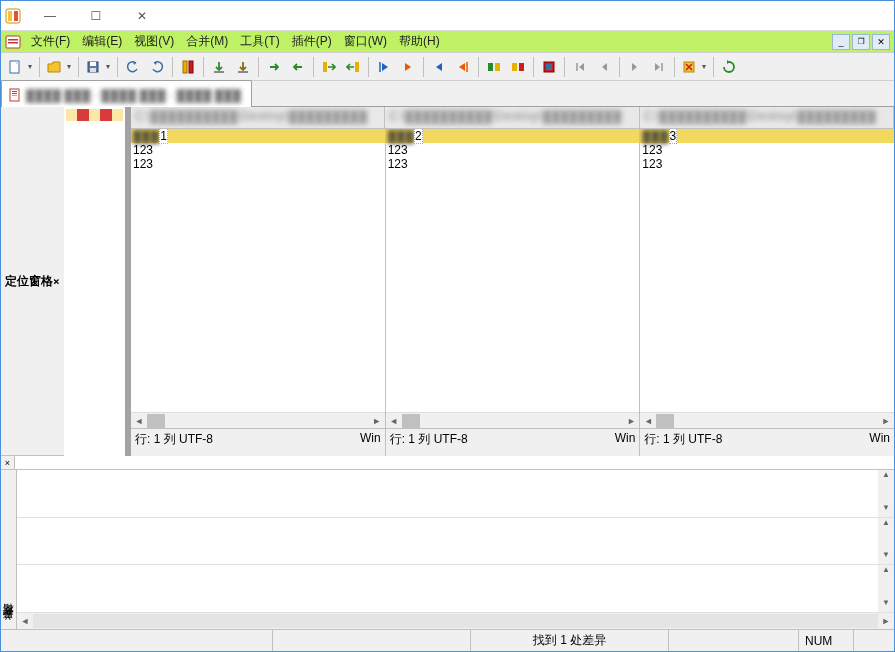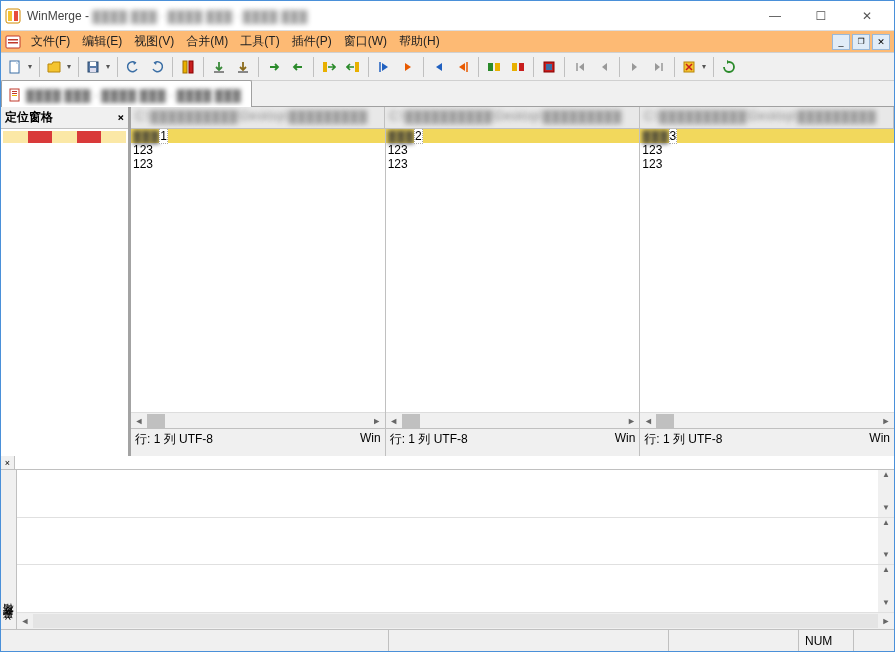--- a/index.html
+++ b/index.html
@@ -5,42 +5,42 @@
   * { box-sizing: border-box; margin: 0; padding: 0; font-family: "Segoe UI", Tahoma, sans-serif; font-size: 12px; }
   body { width: 895px; height: 652px; background: #fff; border: 1px solid #4a90d9; overflow: hidden; display: flex; flex-direction: column; }
   
   .titlebar { height: 30px; background: #fff; display: flex; align-items: center; padding: 0 4px; border-bottom: 1px solid #ddd; }
   .title-icon { width: 16px; height: 16px; margin-right: 6px; display:inline-flex;align-items:center;justify-content:center;}
   .title-text { color: #444; flex: 1; }
   .title-text .blur { color: transparent; text-shadow: 0 0 5px #888; }
   .win-btns { display: flex; }
   .win-btn { width: 46px; height: 30px; display: flex; align-items: center; justify-content: center; color: #555; }
   
-  .menubar { height: 22px; background: #fdba74; display: flex; align-items: center; padding: 0 4px; border-bottom: 1px solid #d0d0d0; position: relative; }
+  .menubar { height: 22px; background: #bef264; display: flex; align-items: center; padding: 0 4px; border-bottom: 1px solid #d0d0d0; position: relative; }
   .menu-icon { width: 16px; height: 16px; margin-right: 4px; }
   .menu-item { padding: 2px 6px; color: #222; }
   .mdi-btns { margin-left: auto; display: flex; gap:0; }
   .mdi-btn { width:18px; height:16px; background:#e1ecf7; border:1px solid #99b8d8; display:flex; align-items:center; justify-content:center; margin-left:2px;}
   
   .toolbar { height: 28px; background: #f0f0f0; display: flex; align-items: center; padding: 2px 4px; gap: 2px; border-bottom: 1px solid #d0d0d0; }
   .tbtn { width: 22px; height: 22px; display: inline-flex; align-items: center; justify-content: center; border-radius:2px;}
   .tbtn.drop { width: 30px; justify-content: flex-start; padding-left:3px; position:relative;}
   .tbtn.drop::after { content:"▾"; font-size:8px; color:#555; position:absolute; right:3px;}
   .tsep { width: 1px; height: 20px; background: #c0c0c0; margin: 0 2px; }
   
   .tabbar { height: 26px; background: #f0f0f0; display: flex; align-items: flex-end; border-bottom: 1px solid #a0a0a0; }
   .tab { height: 24px; padding: 3px 10px 0 6px; background: #f0f0f0; border: 1px solid #a0a0a0; border-bottom: none; margin-right: 2px; display:flex; align-items:center; gap:4px; border-radius: 2px 2px 0 0;}
   .tab.active { background: #fff; height: 26px; position:relative; z-index:1;}
   .tab.active::after{content:"";position:absolute;left:0;right:0;bottom:-1px;height:1px;background:#fff;}
   .tab .blur { color: transparent; text-shadow: 0 0 4px #555; }
   
   .main { flex: 1; display: flex; flex-direction: column; min-height:0; }
   .upper { flex: 2.2; display: flex; min-height:0; }
   
-  .locpane { width: 130px; border-right: 3px solid #a3a3a3; display:flex; flex-direction:column;}
+  .locpane { width: 130px; border-right: 6px solid #a3a3a3; display:flex; flex-direction:row;}
   .locpane-title { background: #f0f0f0; border-bottom: 1px solid #c0c0c0; padding: 2px 4px; font-weight: bold; display:flex; justify-content:space-between; align-items:center;}
   .locpane-close { font-family: monospace; font-size:11px; cursor:default;}
   .locmap { flex:1; background:#fff; padding:2px;}
   .locmap-row { height:12px; display:flex;}
   .locmap-row span { flex:1;}
   .loc-s { background:#fbe8a6;}
   .loc-d { background:#d93a3a;}
   
   .diff3 { flex:1; display:flex; flex-direction:column; min-width:0;}
   .headerrow { height:22px; display:flex; background:#e8e8e8; border-bottom:1px solid #c0c0c0;}
@@ -82,23 +82,20 @@
 <body>
 
 <div class="titlebar">
   <span class="title-icon">
     <svg width="16" height="16">
         <rect x="1" y="1" width="14" height="14" rx="2" fill="#fff" stroke="#d08a00"></rect>
         <rect x="3" y="3" width="4" height="10" fill="#f4c430"></rect>
         <rect x="9" y="3" width="4" height="10" fill="#e74c3c"></rect>
       </svg>
   </span>
-  <div class="title-text">
-    <span>WinMerge</span><span> - </span><span class="blur">▓▓▓▓ ▓▓▓ · ▓▓▓▓ ▓▓▓ · ▓▓▓▓ ▓▓▓</span>
-  </div>
   <div class="win-btns">
     <div class="win-btn">
         <span>—</span>
       </div>
     <div class="win-btn">
         <span>☐</span>
       </div>
     <div class="win-btn">
         <span>✕</span>
       </div>
@@ -433,16 +430,19 @@
           <span class="track"></span>
           <span class="arrow">►</span>
         </div>
     </div>
   </div>
 </div>
 
 <div class="statusbar">
   <div class="cell" style="flex:1.4"></div>
   <div class="cell" style="flex:1"></div>
+  <div class="cell" style="flex:1">
+      <span style="margin:0 auto">找到 1 处差异</span>
+    </div>
   <div class="cell" style="width:130px"></div>
   <div class="cell" style="width:55px">NUM</div>
   <div class="cell" style="width:40px;border-right:none"></div>
 </div>
 
 </body></html>

